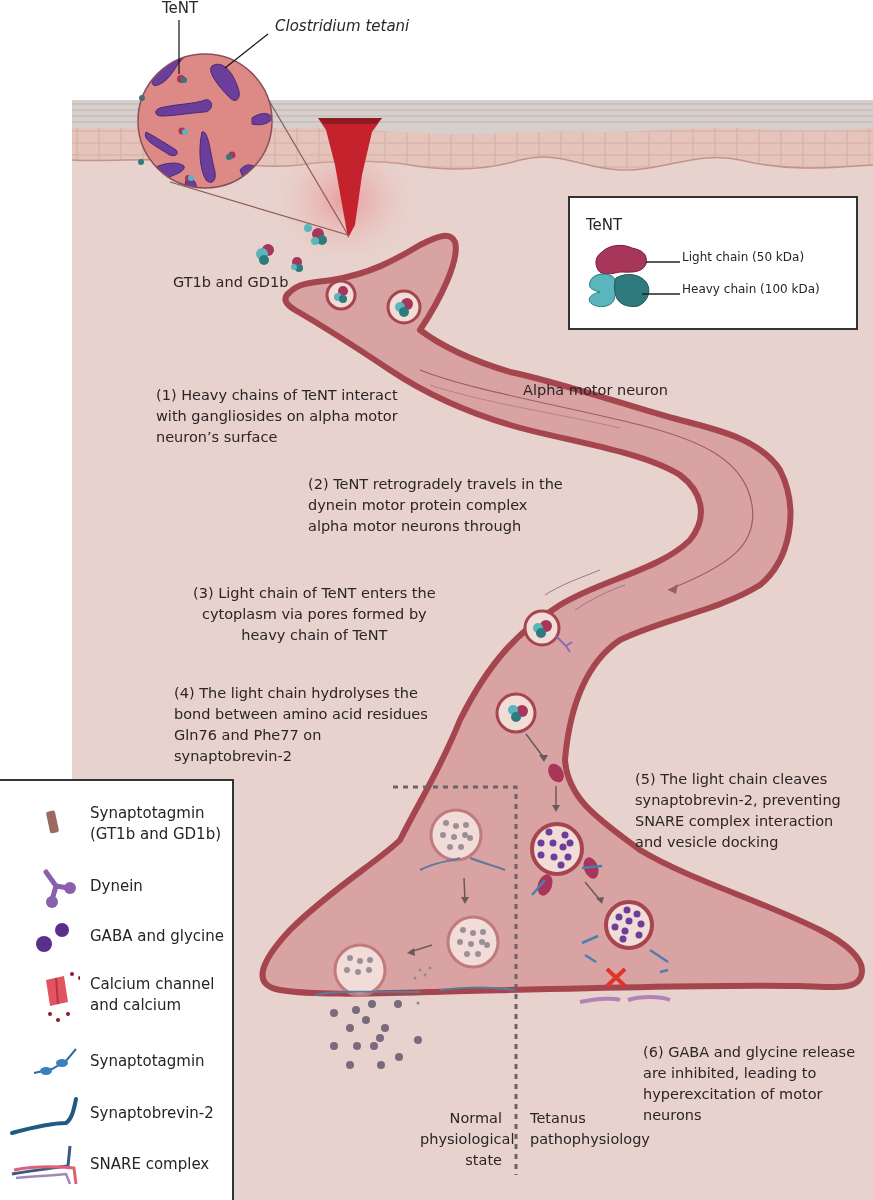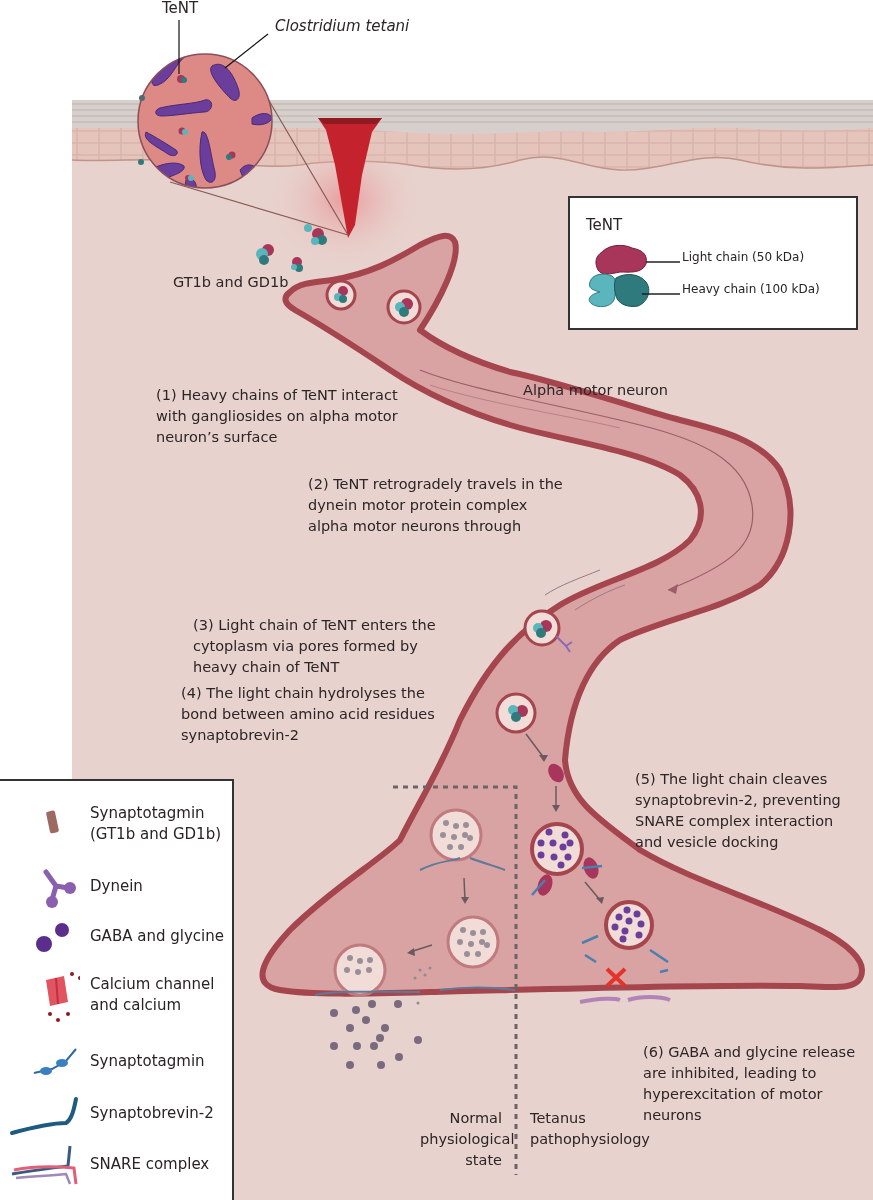--- a/index.html
+++ b/index.html
@@ -277,28 +277,29 @@
   <div class="lbl" style="left:156px;top:385px;">
     <span class="ln">(1) Heavy chains of TeNT interact</span>
     <span class="ln">with gangliosides on alpha motor</span>
     <span class="ln">neuron’s surface</span>
   </div>
   <div class="lbl" style="left:308px;top:474px;">
     <span class="ln">(2) TeNT retrogradely travels in the</span>
     <span class="ln">dynein motor protein complex</span>
     <span class="ln">alpha motor neurons through</span>
   </div>
-  <div class="lbl" style="left:193px;top:615px;">
+  <div class="lbl" style="left:193px;top:583px;text-align:center;">
     <span class="ln">(3) Light chain of TeNT enters the</span>
     <span class="ln">cytoplasm via pores formed by</span>
     <span class="ln">heavy chain of TeNT</span>
   </div>
-  <div class="lbl" style="left:174px;top:683px;margin-left:7px;">
+  <div class="lbl" style="left:174px;top:683px;">
     <span class="ln">(4) The light chain hydrolyses the</span>
     <span class="ln">bond between amino acid residues</span>
+    <span class="ln">Gln76 and Phe77 on</span>
     <span class="ln">synaptobrevin-2</span>
   </div>
   <div class="lbl" style="left:635px;top:769px;">
     <span class="ln">(5) The light chain cleaves</span>
     <span class="ln">synaptobrevin-2, preventing</span>
     <span class="ln">SNARE complex interaction</span>
     <span class="ln">and vesicle docking</span>
   </div>
   <div class="lbl" style="left:643px;top:1019px;margin-top:23px;">
     <span class="ln">(6) GABA and glycine release</span>

